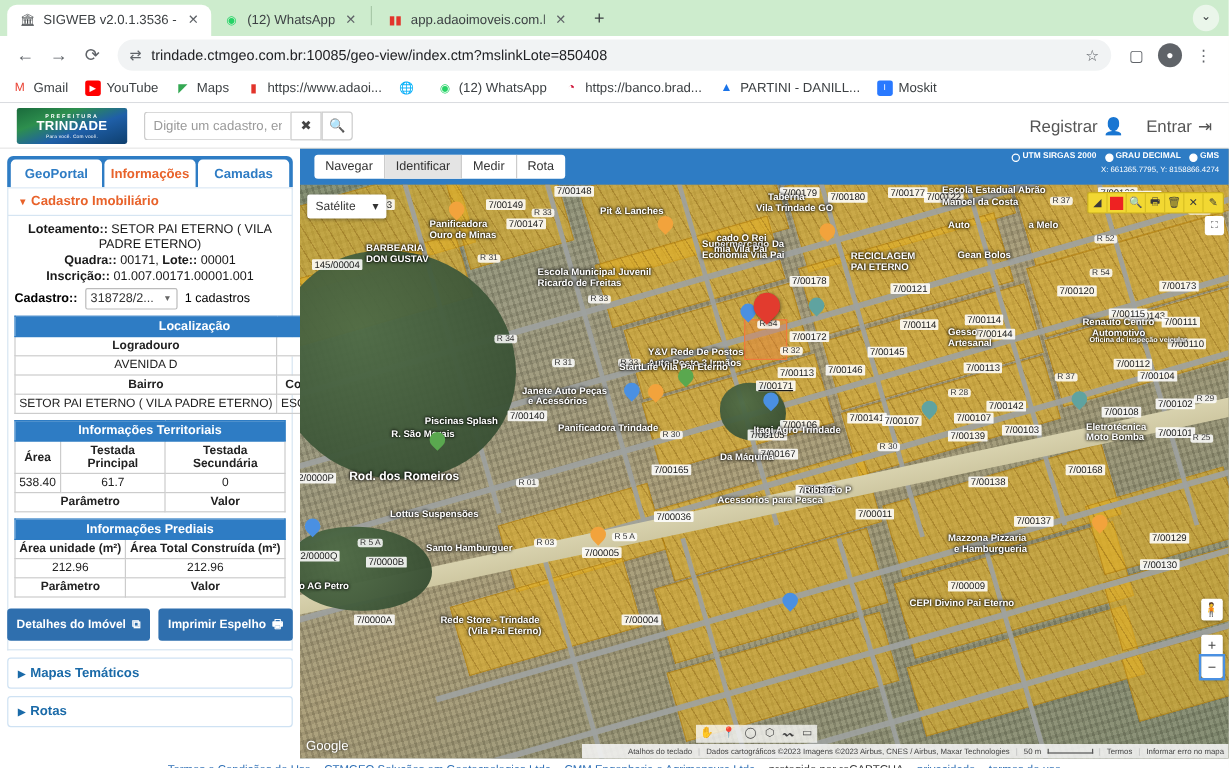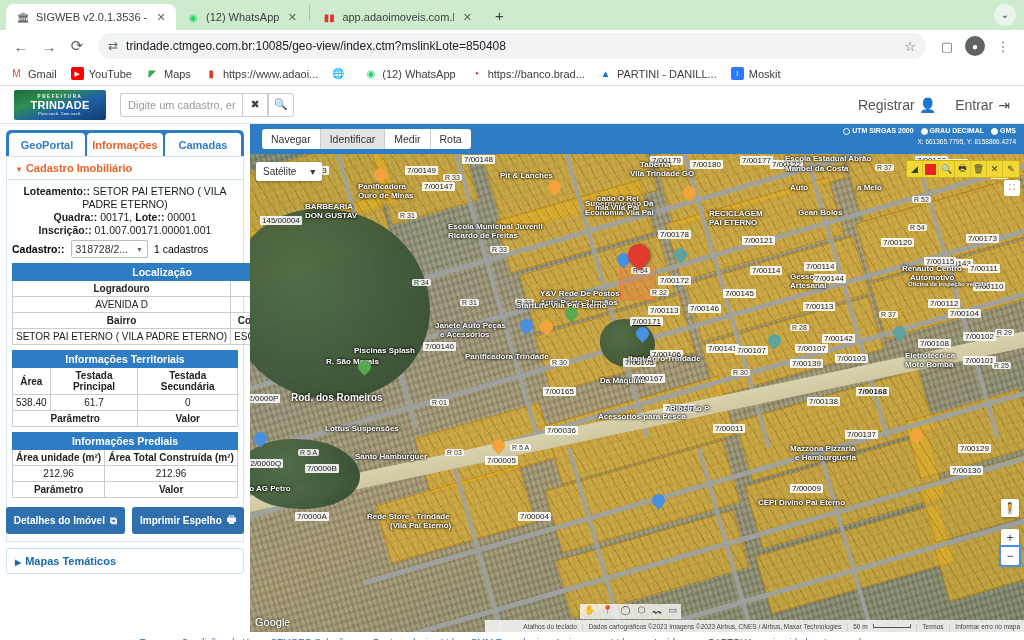--- a/index.html
+++ b/index.html
@@ -449,20 +449,23 @@
         </div>
         <div class="bluebtn">
           <span>Imprimir Espelho</span>
           <span>🖶</span>
         </div>
       </div>
     </div>
 
     <div class="acc-bar">
       <span class="caret">▶</span><span>Mapas Temáticos</span>
+    </div>
+    <div class="acc-bar">
+      <span class="caret">▶</span><span>Rotas</span>
     </div>
   </div>
 
   <div class="maparea">
 
     <div class="map-topbar">
       <div class="mt-btns">
         <div>Navegar</div>
         <div class="sel">Identificar</div>
         <div>Medir</div>
@@ -595,21 +598,21 @@
       <div class="lbl" style="left:708px;top:290px;">7/00129</div>
       <div class="lbl" style="left:700px;top:312px;">7/00130</div>
       <div class="lbl" style="left:595px;top:276px;">7/00137</div>
       <div class="lbl" style="left:713px;top:202px;">7/00101</div>
       <div class="lbl" style="left:713px;top:178px;">7/00102</div>
       <div class="lbl" style="left:585px;top:200px;">7/00103</div>
       <div class="lbl" style="left:698px;top:155px;">7/00104</div>
       <div class="lbl" style="left:723px;top:128px;">7/00110</div>
       <div class="lbl" style="left:718px;top:110px;">7/00111</div>
       <div class="lbl" style="left:382px;top:220px;">7/00167</div>
-      <div class="lbl" style="left:606px;top:233px;font-weight:bold;">7/00168</div>
+      <div class="lbl" style="left:638px;top:233px;">7/00168</div>
       <div class="lbl" style="left:685px;top:5px;">7/00123</div>
 
       <div class="shield" style="left:162px;top:125px;">R 34</div>
       <div class="shield" style="left:148px;top:58px;">R 31</div>
       <div class="shield" style="left:193px;top:20px;">R 33</div>
       <div class="shield" style="left:240px;top:92px;">R 33</div>
       <div class="shield" style="left:210px;top:145px;">R 31</div>
       <div class="shield" style="left:265px;top:145px;">R 33</div>
       <div class="shield" style="left:625px;top:10px;">R 37</div>
       <div class="shield" style="left:740px;top:18px;">R 39</div>

